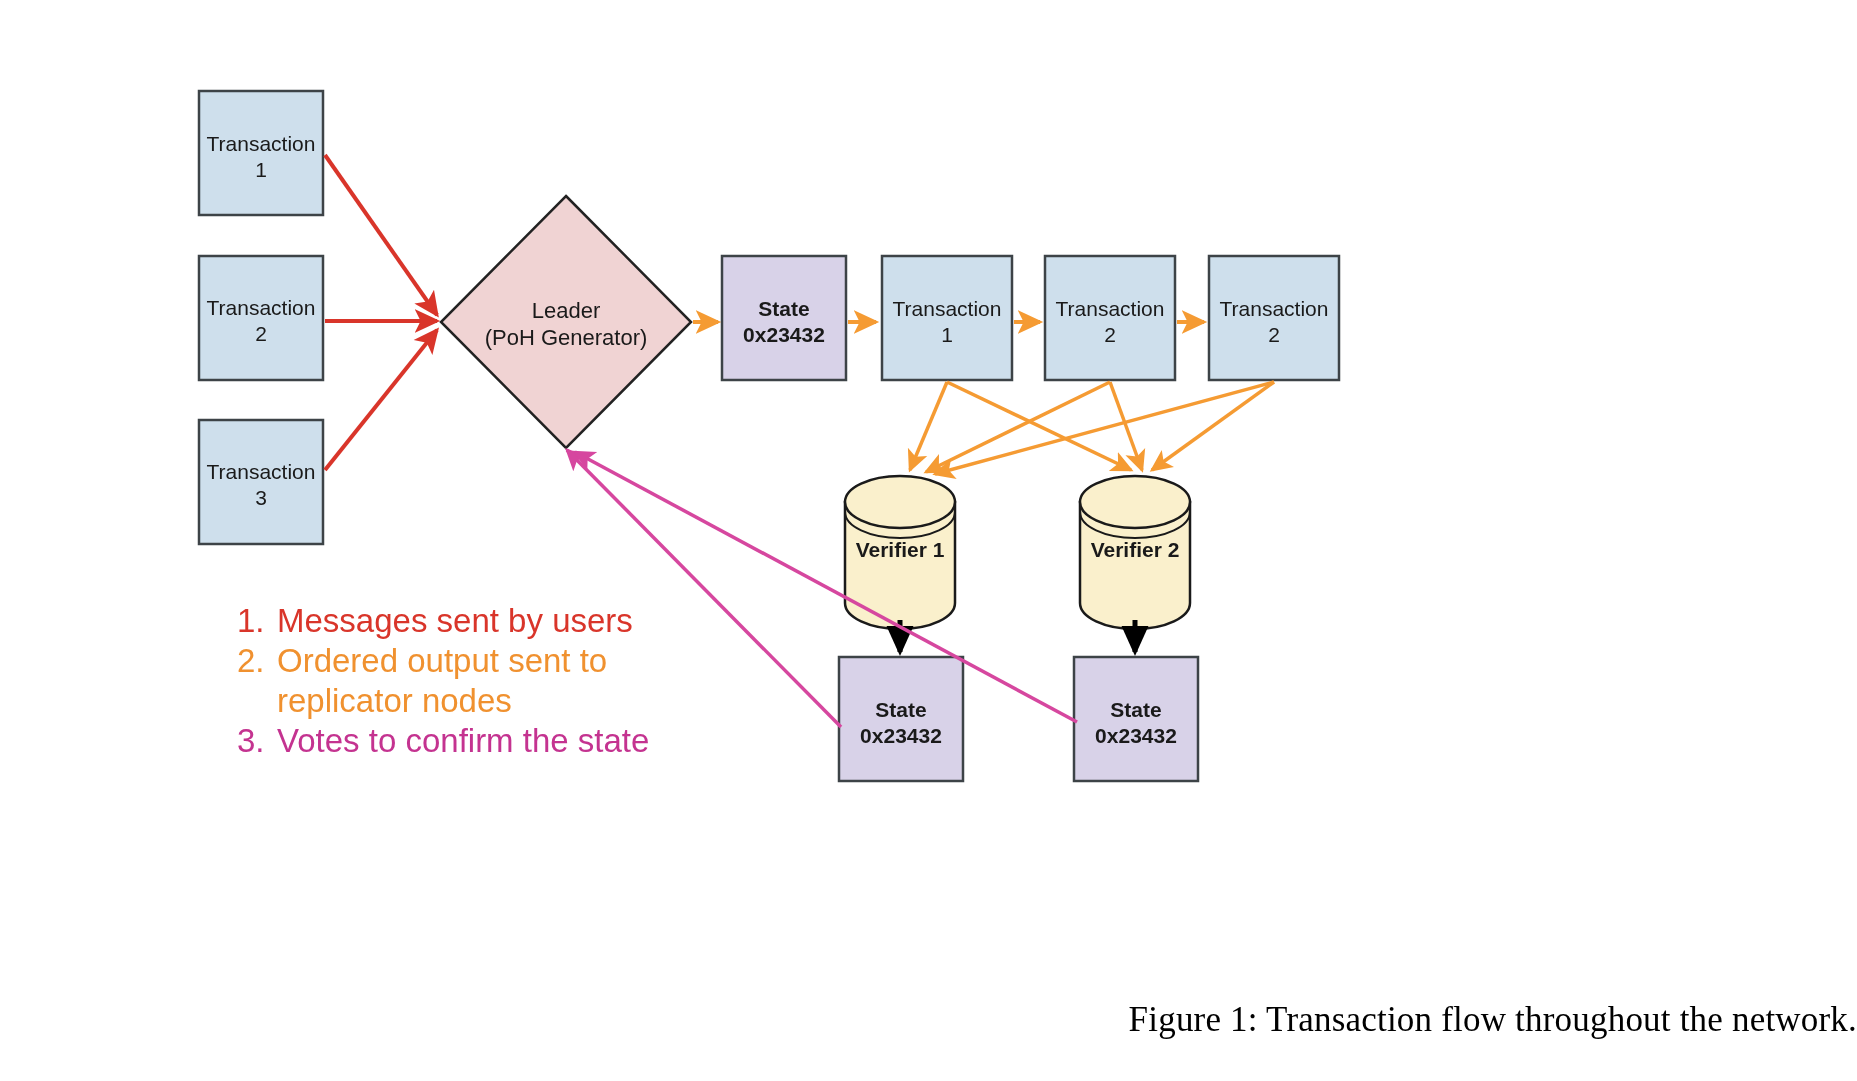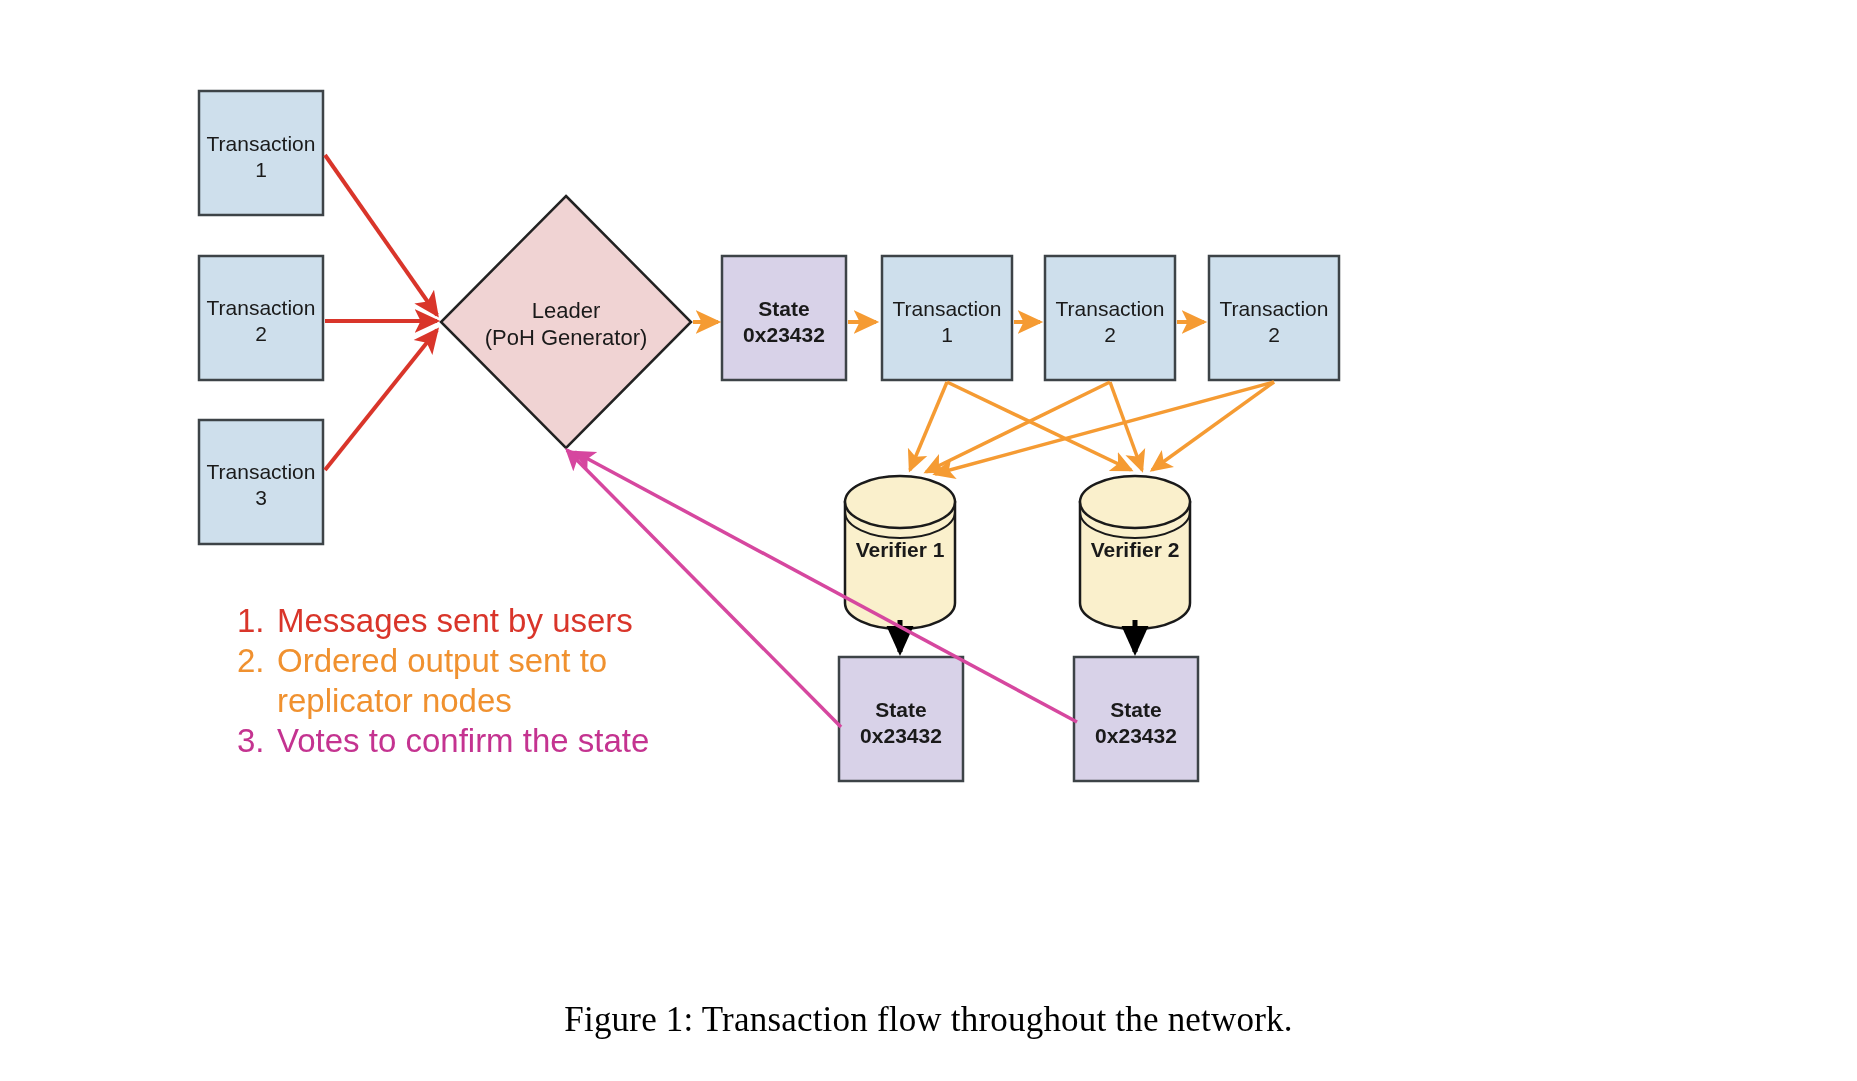--- a/index.html
+++ b/index.html
@@ -45,21 +45,21 @@
   }
   .legend-text {
     font-family: "Liberation Sans", sans-serif;
     font-size: 33px;
   }
   .caption {
     position: absolute;
     left: 0;
     top: 1000px;
     width: 1857px;
-    text-align: center;
+    text-align: right;
     font-family: "Liberation Serif", serif;
     font-size: 35px;
     color: #000000;
     letter-spacing: 0.2px;
   }
 </style>
 </head>
 <body>
 
 <div id="figure-root">

